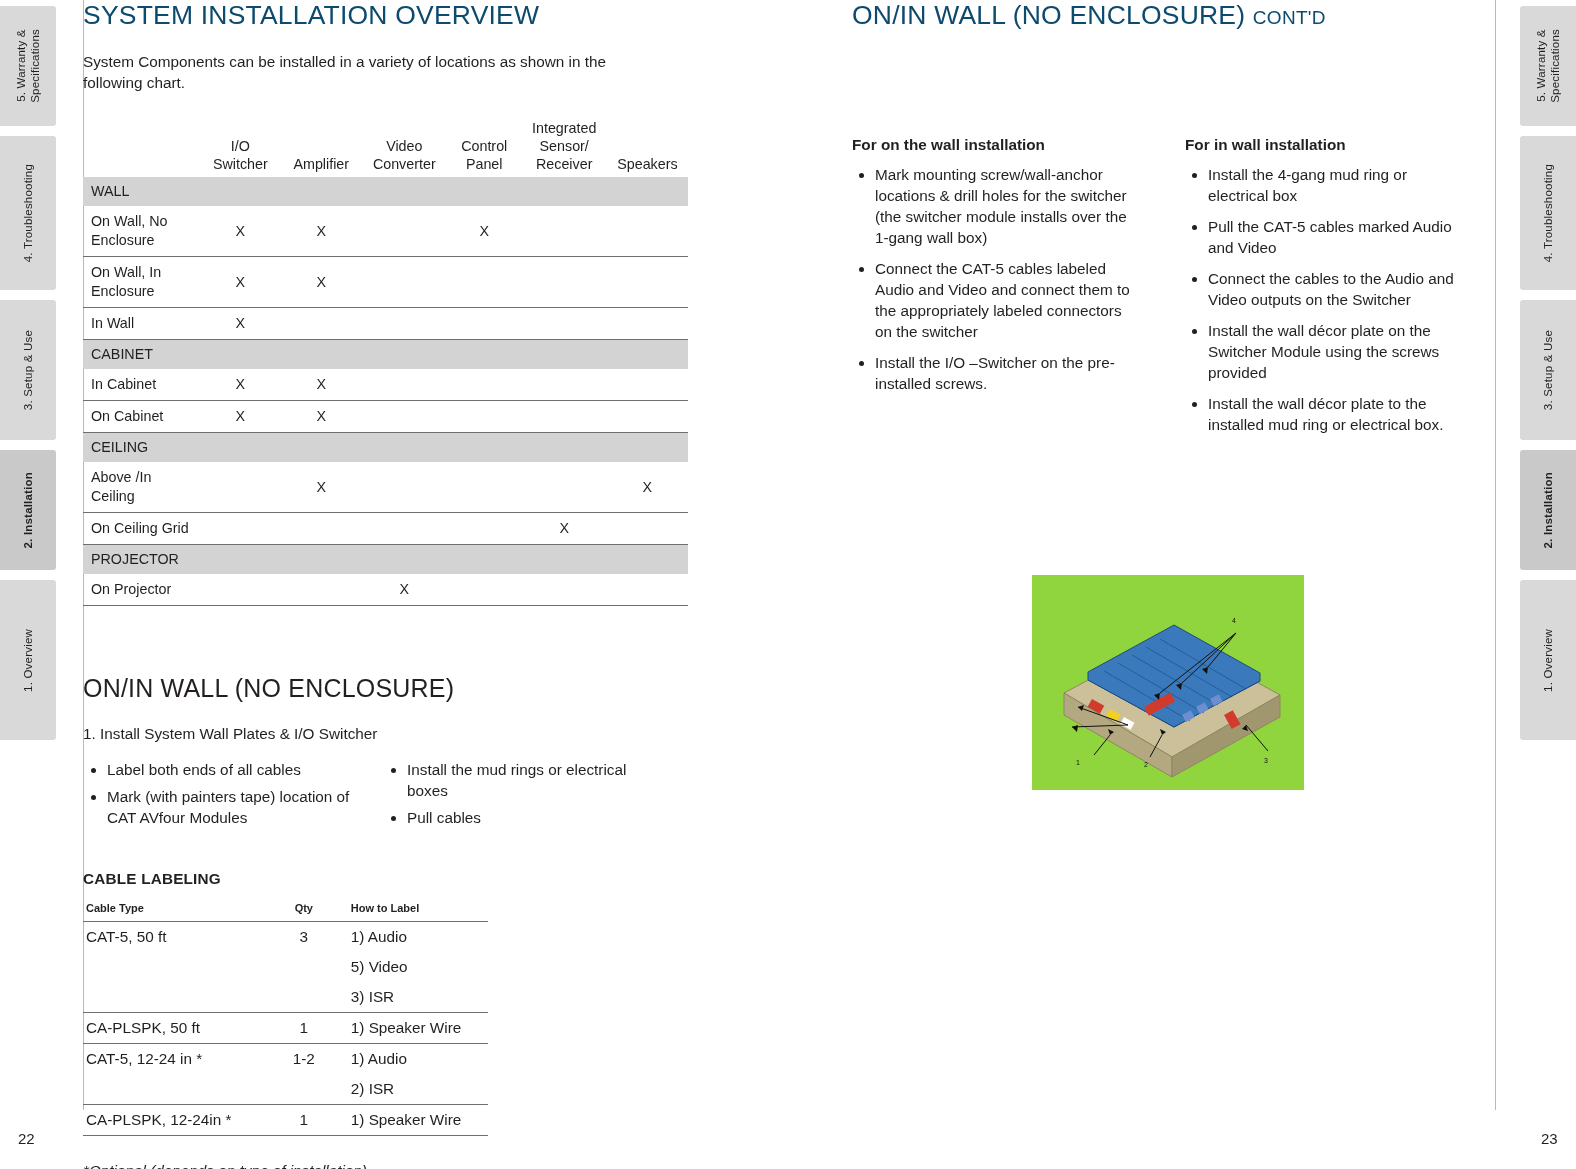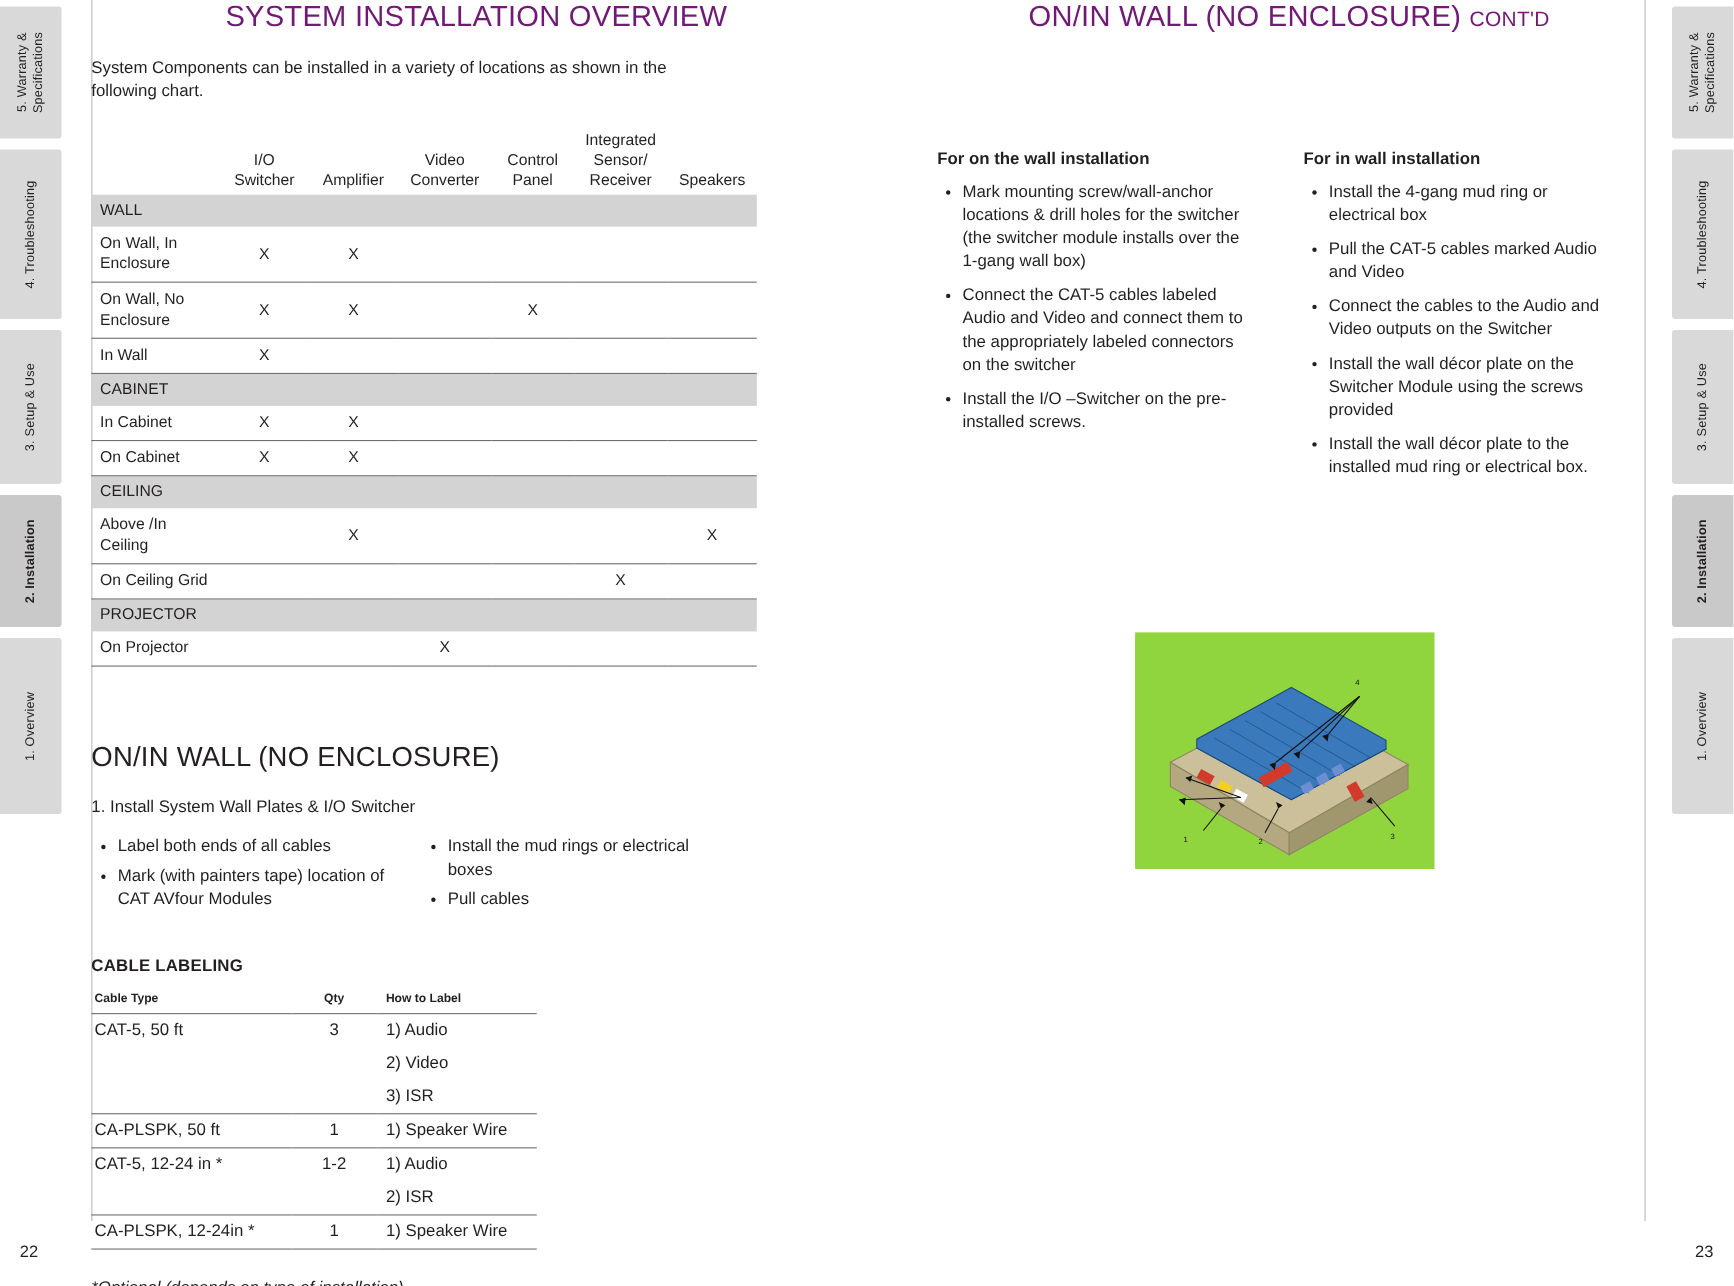--- a/index.html
+++ b/index.html
@@ -94,22 +94,21 @@
   }
   .page-num.left { left: 18px; }
   .page-num.right { left: 1541px; }
 
   
   h1.title {
     font-size: 26.5px;
     font-weight: normal;
     letter-spacing: .2px;
     margin: 0;
-    color: #701a75;
-    text-align: center;
+    color: #0c4a6e;
   }
   .cont {
     font-size: 19px;
     letter-spacing: .3px;
   }
   .intro {
     font-size: 15.3px;
     line-height: 21px;
     margin-top: 20px;
     width: 580px;
@@ -298,34 +297,34 @@
         <th style="width:78px;">Amplifier</th>
         <th style="width:82px;">Video<br>Converter</th>
         <th style="width:72px;">Control<br>Panel</th>
         <th style="width:82px;">Integrated<br>Sensor/<br>Receiver</th>
         <th style="width:78px;">Speakers</th>
       </tr>
       <tr class="section">
         <td colspan="7">WALL</td>
       </tr>
       <tr>
+        <td class="rowlabel">On Wall, No Enclosure</td>
+        <td>X</td>
+        <td>X</td>
+        <td></td>
+        <td>X</td>
+        <td></td>
+        <td></td>
+      </tr>
+      <tr>
         <td class="rowlabel">On Wall, In Enclosure</td>
         <td>X</td>
         <td>X</td>
         <td></td>
         <td></td>
-        <td></td>
-        <td></td>
-      </tr>
-      <tr>
-        <td class="rowlabel">On Wall, No Enclosure</td>
-        <td>X</td>
-        <td>X</td>
-        <td></td>
-        <td>X</td>
         <td></td>
         <td></td>
       </tr>
       <tr>
         <td class="rowlabel">In Wall</td>
         <td>X</td>
         <td></td>
         <td></td>
         <td></td>
         <td></td>
@@ -417,21 +416,21 @@
         <th class="c3">How to Label</th>
       </tr>
       <tr>
         <td>CAT-5, 50 ft</td>
         <td class="c2">3</td>
         <td class="c3">1) Audio</td>
       </tr>
       <tr>
         <td></td>
         <td class="c2"></td>
-        <td class="c3">2) Video</td>
+        <td class="c3">5) Video</td>
       </tr>
       <tr class="brd">
         <td></td>
         <td class="c2"></td>
         <td class="c3">3) ISR</td>
       </tr>
       <tr class="brd">
         <td>CA-PLSPK, 50 ft</td>
         <td class="c2">1</td>
         <td class="c3">1) Speaker Wire</td>

